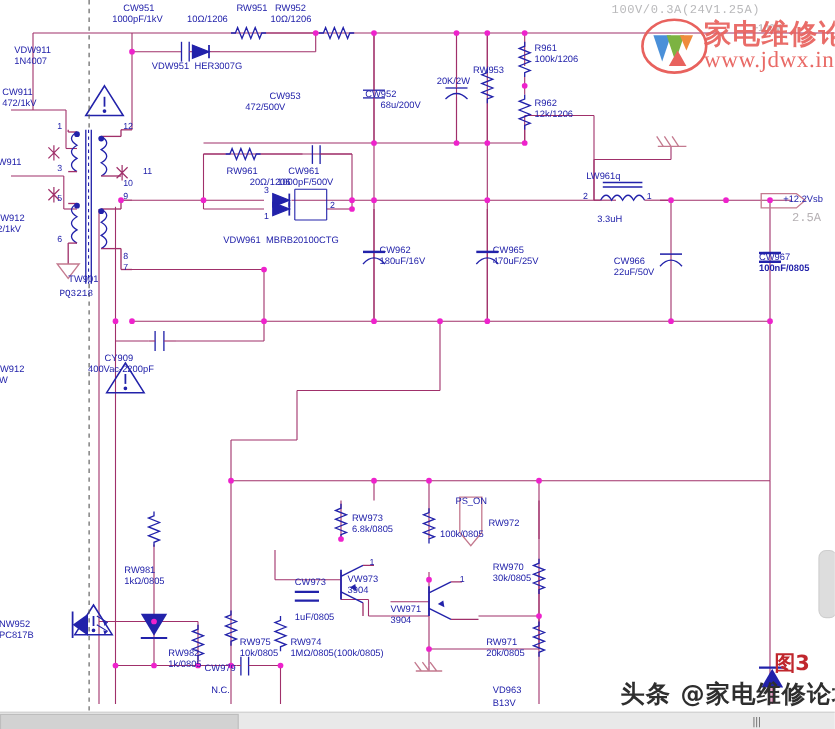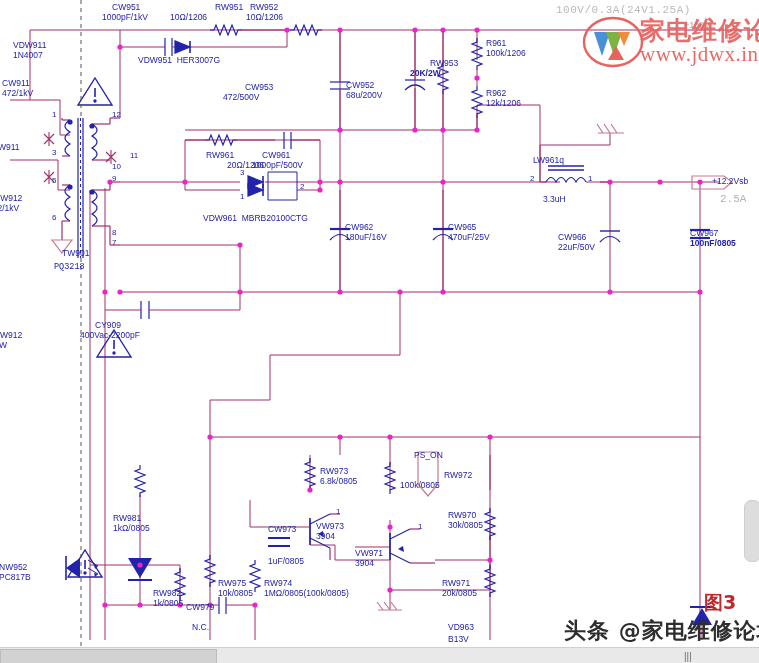--- a/index.html
+++ b/index.html
@@ -495,24 +495,24 @@
 <div class="lbl" style="left:112px;top:2px;">CW951</div>
 <div class="lbl" style="left:102px;top:12px;">1000pF/1kV</div>
 <div class="lbl" style="left:174px;top:2px;padding-left:41px;">RW951</div>
 <div class="lbl" style="left:170px;top:12px;">10Ω/1206</div>
 <div class="lbl" style="left:250px;top:2px;">RW952</div>
 <div class="lbl" style="left:246px;top:12px;">10Ω/1206</div>
 <div class="lbl" style="left:138px;top:55px;">VDW951  HER3007G</div>
 
 <div class="lbl" style="left:245px;top:82px;">CW953</div>
 <div class="lbl" style="left:223px;top:92px;">472/500V</div>
-<div class="lbl" style="left:346px;top:80px;text-align:right;">CW952</div>
+<div class="lbl" style="left:332px;top:80px;text-align:right;">CW952</div>
 <div class="lbl" style="left:346px;top:90px;">68u/200V</div>
 <div class="lbl" style="left:410px;top:58px;margin-left:20px;">RW953</div>
-<div class="lbl" style="left:410px;top:68px;font-weight:bold;">20K/2W</div>
+<div class="lbl" style="left:397px;top:68px;">20K/2W</div>
 <div class="lbl" style="left:486px;top:38px;">R961</div>
 <div class="lbl" style="left:486px;top:48px;">100k/1206</div>
 <div class="lbl" style="left:486px;top:88px;">R962</div>
 <div class="lbl" style="left:486px;top:98px;">12k/1206</div>
 
 <div class="lbl" style="left:13px;top:40px;">VDW911</div>
 <div class="lbl" style="left:13px;top:50px;">1N4007</div>
 <div class="lbl" style="left:2px;top:78px;">CW911</div>
 <div class="lbl" style="left:2px;top:88px;">472/1kV</div>
 <div class="lbl" style="left:-8px;top:142px;">RW911</div>

